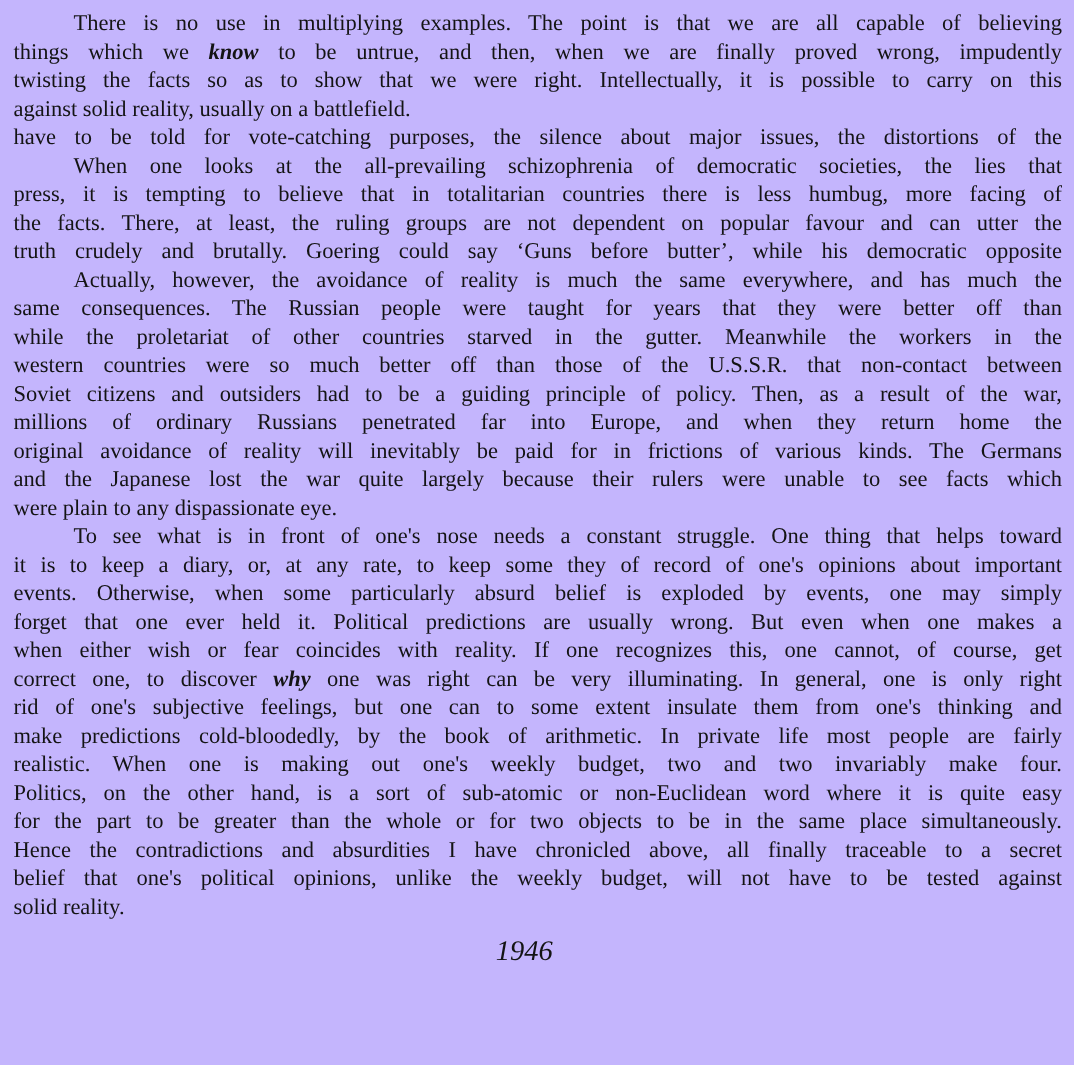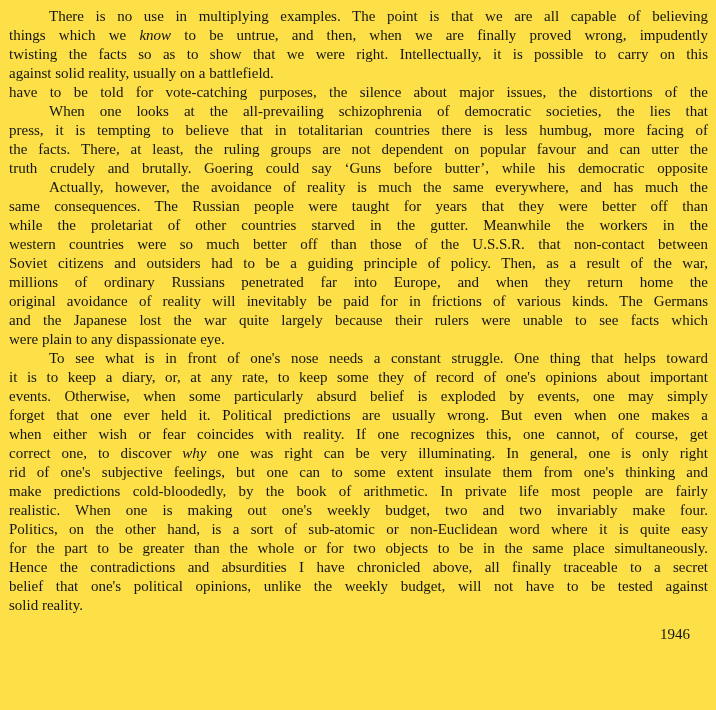--- a/index.html
+++ b/index.html
@@ -5,46 +5,48 @@
   html, body {
     margin: 0;
     padding: 0;
     background: #ffffff;
   }
   .page {
     width: 716px;
     height: 710px;
     box-sizing: border-box;
     padding: 7px 8px 0 9px;
-    background: #fde047;
+    background: #c4b5fd;
     color: #141414;
     font-family: "Liberation Serif", "DejaVu Serif", serif;
     font-size: 15px;
     line-height: 19px;
     overflow: hidden;
   }
   .body-text .line {
     text-align: justify;
     text-align-last: justify;
     white-space: normal;
   }
   .body-text .line.first {
     text-indent: 40px;
   }
   .body-text .line.last {
     text-align-last: auto;
   }
   .body-text em {
     font-style: italic;
+    font-weight: bold;
   }
   .date-line {
     margin-top: 10px;
     padding-right: 18px;
-    text-align: right;
-    font-size: 15px;
+    text-align: center;
+    font-style: italic;
+    font-size: 19px;
   }
 </style>
 </head>
 <body>
 
 <div class="page">
   <div class="body-text">
       <div class="line first"><span>There is no use in multiplying examples. The point is that we are all capable of believing</span></div>
       <div class="line"><span>things which we </span><em>know</em><span> to be untrue, and then, when we are finally proved wrong, impudently</span></div>
       <div class="line"><span>twisting the facts so as to show that we were right. Intellectually, it is possible to carry on this</span></div>

